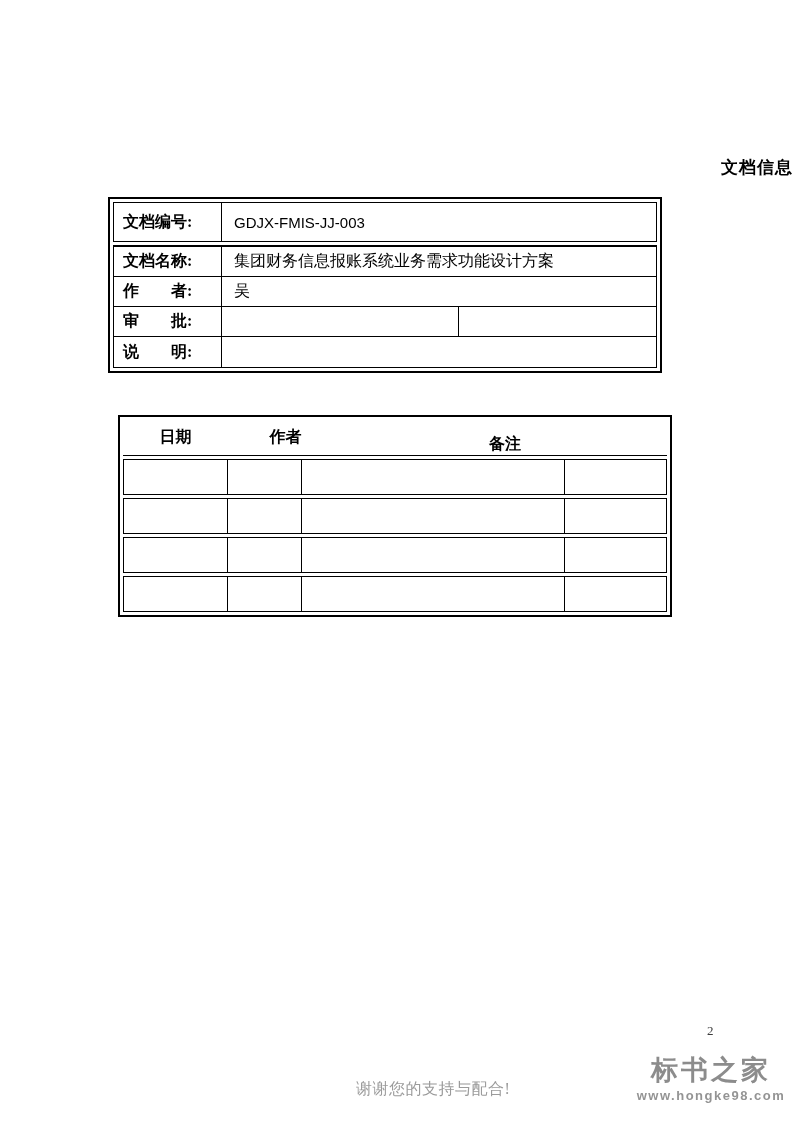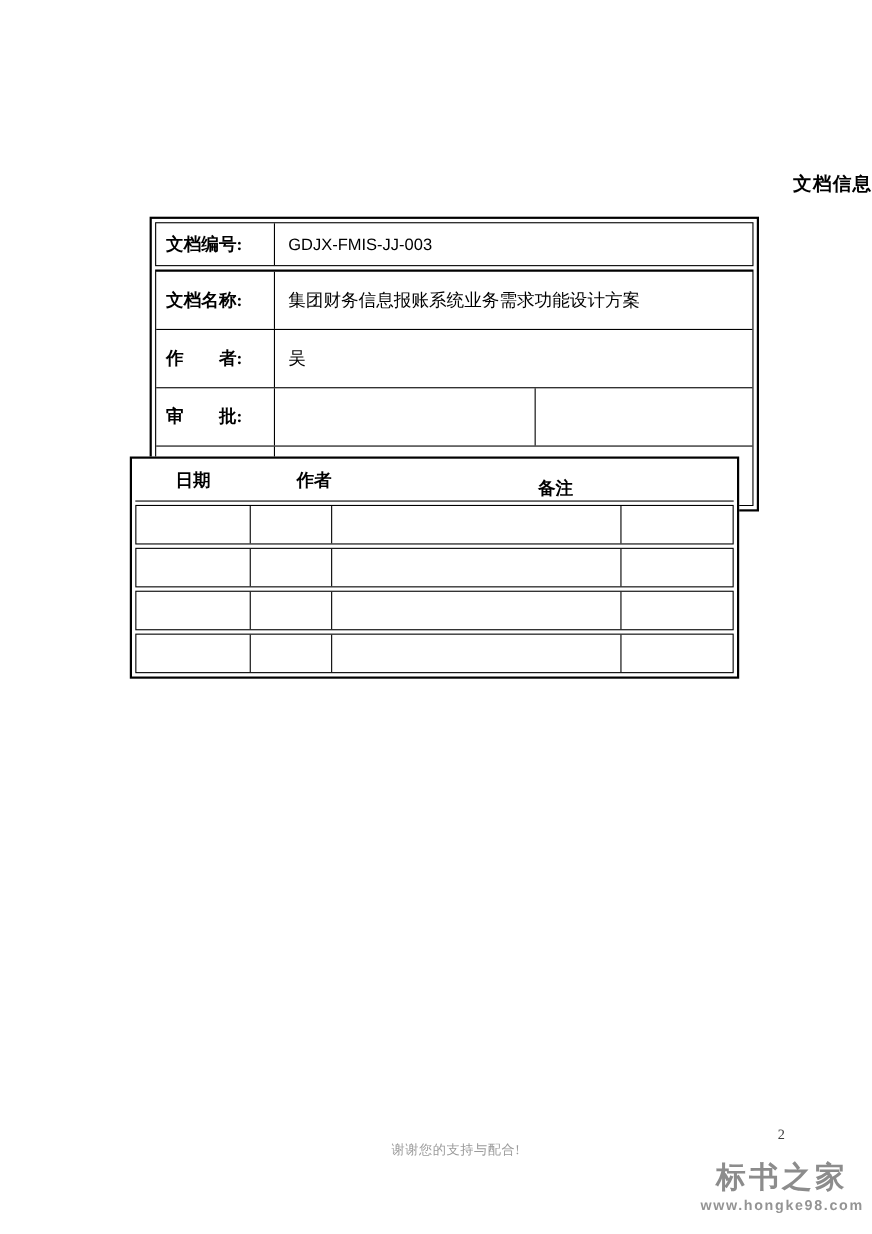--- a/index.html
+++ b/index.html
@@ -8,32 +8,32 @@
     position:relative; width:793px; height:1122px; background:#ffffff;
     font-family:"Liberation Serif","DejaVu Serif",serif; color:#000;
     overflow:hidden; margin:0 auto;
   }
   .doc-title {
     position:absolute; top:156px; left:0; width:100%;
     text-align:right; font-size:17px; font-weight:bold; letter-spacing:1px;padding-left:16px;
   }
   
   .info-box {
-    position:absolute; left:136px; top:197px; width:554px;
+    position:absolute; left:108px; top:197px; width:554px;
     border:2px solid #000; padding:3px; background:#fff;
   }
   .t1 { border:1px solid #000; display:flex; height:40px; }
   .lbl {
     width:108px; border-right:1px solid #000; font-weight:bold; font-size:16px;
     display:flex; align-items:center; padding-left:9px; flex:none;
   }
   .val { flex:1; display:flex; align-items:center; padding-left:12px; font-size:16px; }
   .sans { font-family:"Liberation Sans","DejaVu Sans",sans-serif; font-size:15px; }
   .t2 { margin-top:3px; border:1px solid #000; border-top:2px solid #000; }
-  .t2row { display:flex; height:53px; border-bottom:1px solid #000; }
+  .t2row { display:flex; height:30px; border-bottom:1px solid #000; }
   .t2row:last-child { border-bottom:none; }
   .cell-mid { width:237px; border-right:1px solid #000; }
   .cell-right { flex:1; }
   
   .rev-box {
     position:absolute; left:118px; top:415px; width:554px;
     border:2px solid #000; padding:3px; background:#fff;
   }
   .rev-title {
     height:35px; border-bottom:1px solid #000; display:flex;
@@ -43,22 +43,22 @@
   .rev-header { display:flex; height:36px; border-bottom:1px solid #000; font-weight:bold; font-size:16px;gap:20px; }
   .rev-header > div { display:flex; align-items:center; justify-content:center; }
   .hc1 { width:105px; } .hc2 { width:75px; } .hc3 { width:264px; } .hc4 { flex:1;margin-top:13px; }
   .rrow { display:flex; height:36px; border:1px solid #000; margin-top:3px; }
   .rc1 { width:104px; border-right:1px solid #000; }
   .rc2 { width:74px; border-right:1px solid #000; }
   .rc3 { width:263px; border-right:1px solid #000; }
   .rc4 { flex:1; }
   
   .footer-note {
-    position:absolute; top:1037px; left:356px;
-    font-size:12px; color:#9b9b9b; letter-spacing:0.5px;
+    position:absolute; top:1079px; left:356px;
+    font-size:16px; color:#9b9b9b; letter-spacing:0.5px;
   }
   .page-num {
     position:absolute; top:1023px; left:707px;
     font-size:13px; color:#3c3c3c;
   }
   
   .watermark {
     position:absolute; top:1056px; right:2px; width:160px;
     text-align:center; color:#8c8c8c;
     font-family:"Liberation Sans","DejaVu Sans",sans-serif;

